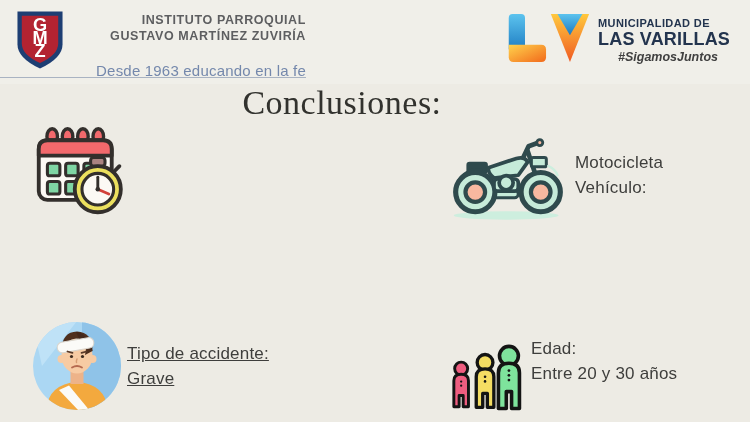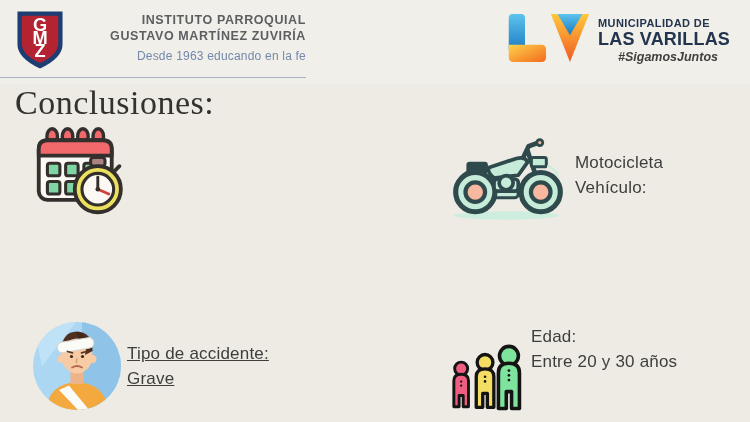--- a/index.html
+++ b/index.html
@@ -6,30 +6,30 @@
   body{width:750px;height:422px;position:relative;overflow:hidden;
        background:#edebe4;font-family:"Liberation Sans",sans-serif;}
   .stage{position:absolute;inset:0;width:750px;height:422px;background:#edebe4;}
   .header{position:absolute;left:0;top:0;width:750px;height:84px;background:#f0efe9;}
   .header-divider{position:absolute;left:0;top:77px;width:306px;height:1px;background:#a9b3c2;}
 
   
   .shield{position:absolute;left:14px;top:7px;width:52px;height:66px;}
   .inst-text{position:absolute;left:76px;top:12px;width:230px;text-align:right;}
   .inst-name{color:#5d5e60;font-size:12.5px;font-weight:600;letter-spacing:.6px;line-height:16px;white-space:nowrap;}
-  .inst-tagline{color:#7488ac;font-size:12px;margin-top:5px;letter-spacing:.2px;}
+  .inst-tagline{color:#7488ac;font-size:15px;margin-top:18px;letter-spacing:.2px;}
 
   
   .lv-logo{position:absolute;left:503px;top:8px;width:88px;height:60px;}
   .muni-text{position:absolute;left:598px;top:17px;width:140px;}
   .muni-line1{color:#23344e;font-size:11px;font-weight:700;letter-spacing:.4px;line-height:12px;}
   .muni-line2{color:#23344e;font-size:18px;font-weight:700;letter-spacing:.2px;line-height:20px;}
   .muni-hash{color:#404040;font-size:12.5px;font-weight:700;font-style:italic;margin-top:1px;text-align:center;}
 
-  .page-title{position:absolute;left:15px;top:84px;width:674px;text-align:left;
+  .page-title{position:absolute;left:5px;top:84px;width:674px;text-align:center;
       font-family:"Liberation Serif","DejaVu Serif",serif;font-size:34px;color:#32322e;letter-spacing:.5px;}
 
   .item-text{position:absolute;color:#3e3e3c;font-size:17px;line-height:25px;letter-spacing:.2px;}
   .icon{position:absolute;}
 </style>
 </head>
 <body>
 
 <div class="stage">
 
@@ -184,18 +184,18 @@
 
       <g transform="translate(64,50) scale(1.1)">
         <circle cx="0" cy="-18" r="9" fill="#7ee39c" stroke-width="3.4"></circle>
         <path d="M-10 -2 Q-10 -11 0 -11 Q10 -11 10 -2 L10 32 L2.5 32 L2.5 16 L-2.5 16 L-2.5 32 L-10 32 Z" fill="#7ee39c" stroke-width="3.4"></path>
         <circle cx="0" cy="-4" r="1.3" fill="#141414" stroke="none"></circle>
         <circle cx="0" cy="0.5" r="1.3" fill="#141414" stroke="none"></circle>
         <circle cx="0" cy="5" r="1.3" fill="#141414" stroke="none"></circle>
       </g>
     </g>
   </svg>
-  <div class="item-text" style="left:531px;top:324px;">
+  <div class="item-text" style="left:531px;top:336px;">
     <div>Edad:</div>
     <div>Entre 20 y 30 años</div>
   </div>
 
 </div>
 
 </body></html>

